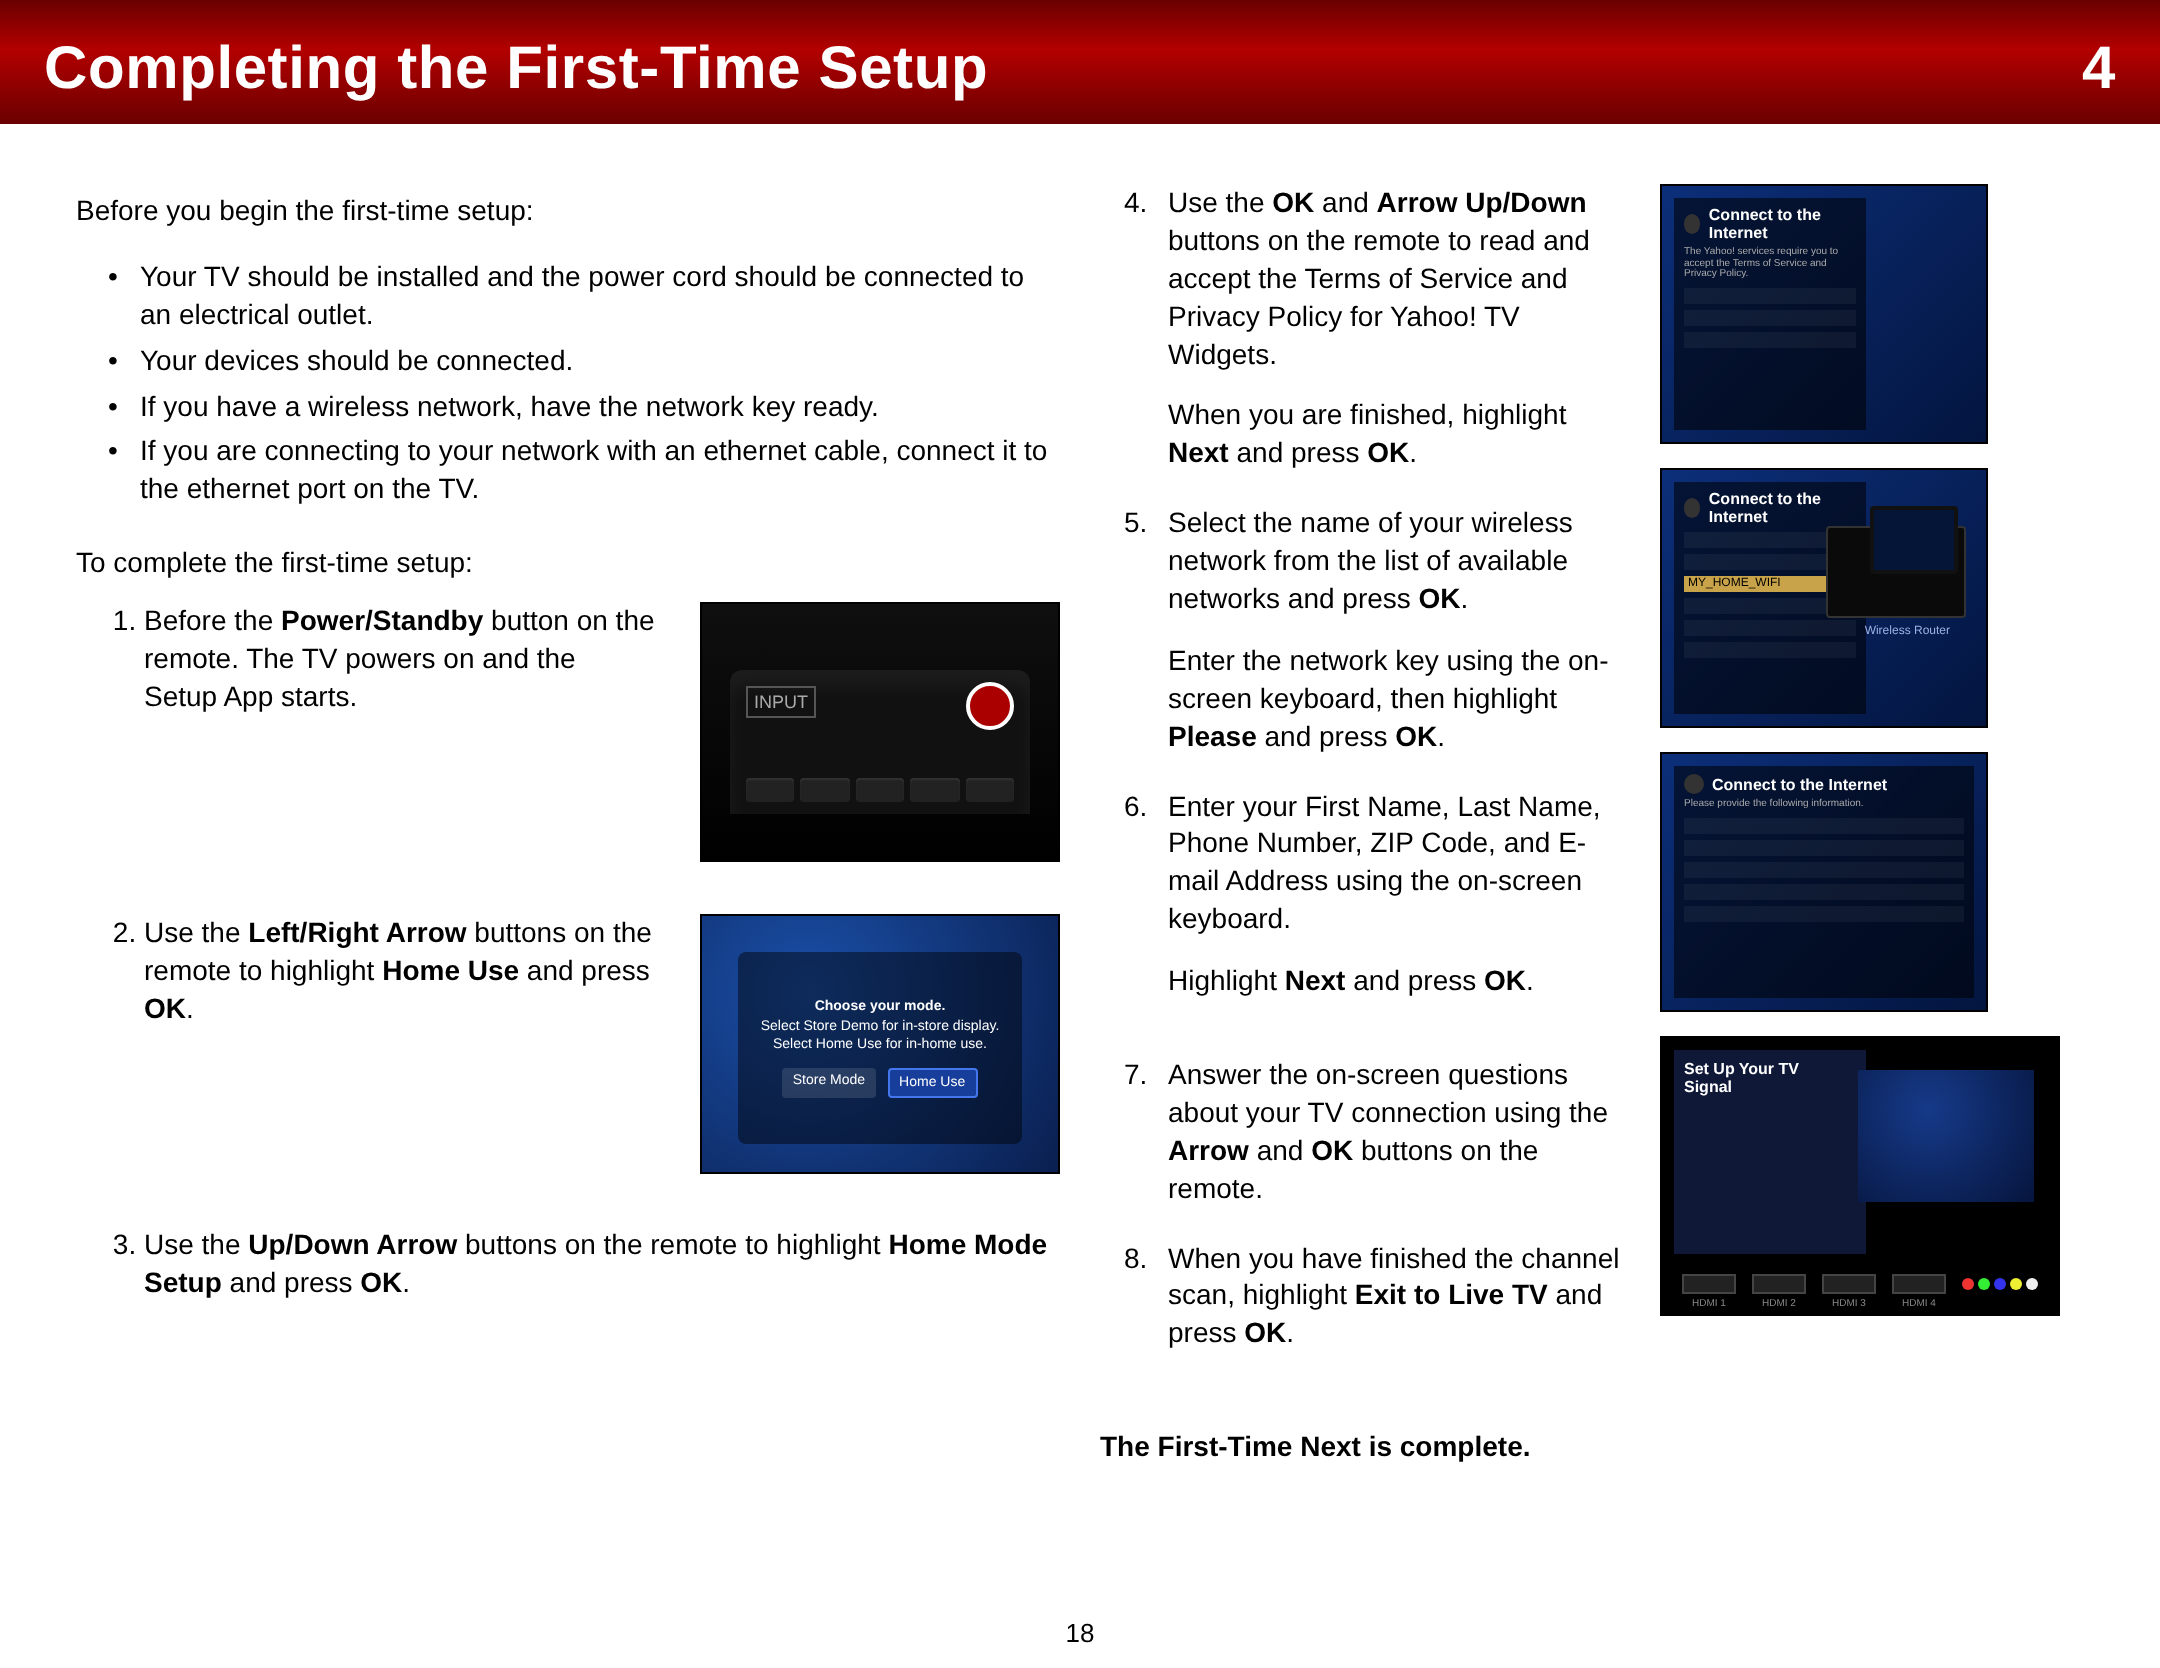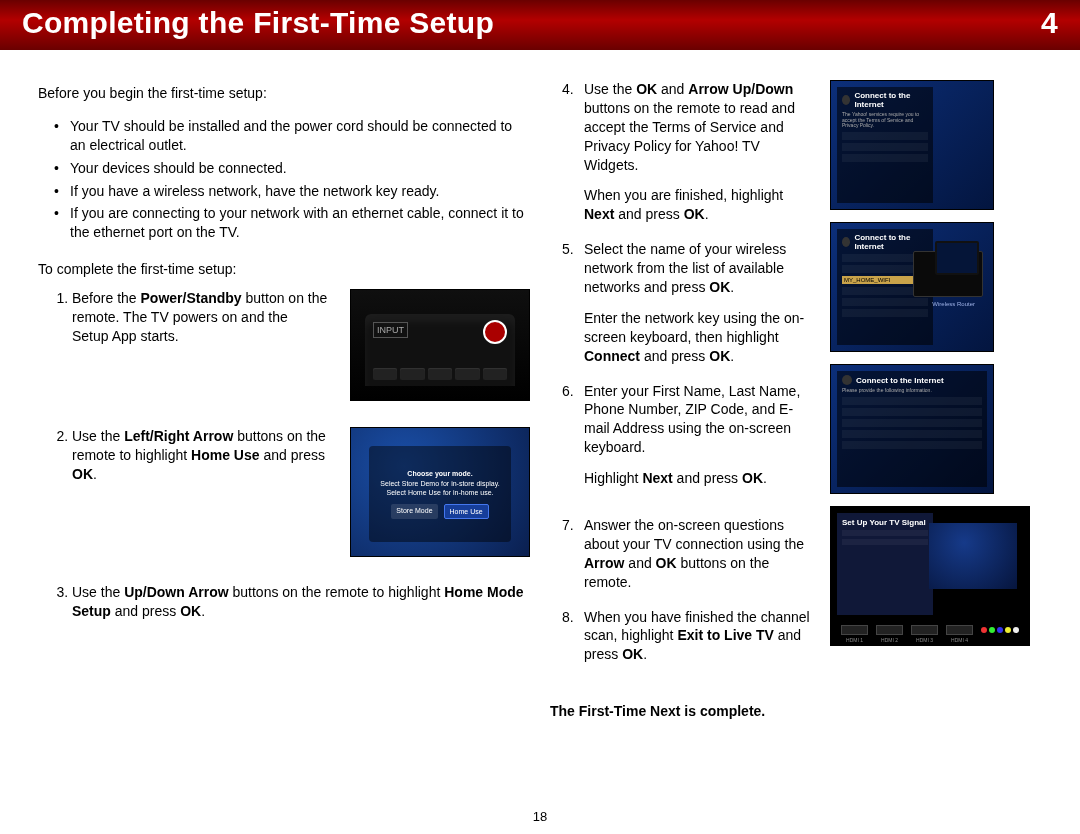--- a/index.html
+++ b/index.html
@@ -11,21 +11,21 @@
     color: #000;
     background: #fff;
     position: relative;
   }
   .header {
     background: linear-gradient(to bottom, #6a0000 0%, #b30000 40%, #6a0000 100%);
     color: #fff;
     display: flex;
     justify-content: space-between;
     align-items: center;
-    padding: 6px 22px 10px 22px;
+    padding: 18px 22px 10px 22px;
     font-size: 30px;
     font-weight: bold;
     letter-spacing: 0.3px;
   }
   .content {
     display: flex;
     gap: 20px;
     padding: 30px 38px 10px 38px;
   }
   .col {
@@ -67,21 +67,21 @@
   .step-text { flex: 1 1 auto; padding-right: 6px; }
   b { font-weight: bold; }
   .thumb {
     flex: 0 0 auto;
     background: #000;
     border: 1px solid #000;
     position: relative;
     overflow: hidden;
   }
   .thumb.remote {
-    width: 180px; height: 112px;
+    width: 180px; height: 130px;
     background: linear-gradient(#0f0f0f,#000);
     display:flex; align-items:center; justify-content:center;
   }
   .remote-top {
     width: 150px; height: 72px; background:#111; border-radius:6px 6px 0 0;
     margin-top: 10px;
     box-shadow: inset 0 8px 10px rgba(255,255,255,0.05);
     position:relative;
   }
   .remote-top .pwr {
@@ -160,21 +160,21 @@
   .sidepanel .lbl { position:absolute; color:#9db0e4; font-size:6px; }
   .thumb.portsbar {
     width:200px; height:140px; background:#000;
   }
   .portsbar .tvwin {
     position:absolute; right:12px; top:16px; width:88px; height:66px;
     background: radial-gradient(circle at 40% 30%,#163a89,#06153d);
   }
   .portsbar .sp2 {
     position:absolute; left:6px; top:6px; bottom:30px; width:96px;
-    background:rgba(20,30,70,0.8); display:flex; flex-direction:column; gap:3px; padding:5px;
+    background:rgba(20,30,70,0.8); display:flex; gap:3px; padding:5px;
   }
   .portsbar .sp2 .title { color:#fff; font-size:8px; font-weight:bold; }
   .portsbar .ports {
     position:absolute; left:10px; right:10px; bottom:6px; height:18px;
     display:flex; gap:8px; align-items:center;
   }
   .portsbar .ports span {
     flex:1; height:10px; background:#222; border:1px solid #444; position:relative;
   }
   .portsbar .ports span::after {
@@ -273,21 +273,21 @@
   </div>
 
   <div class="col" style="flex:0 0 260px;">
     <ol class="startmid">
       <li>
         <span>Use the </span><b>OK</b><span> and </span><b>Arrow Up/Down</b><span> buttons on the remote to read and accept the Terms of Service and Privacy Policy for Yahoo! TV Widgets.</span>
         <p style="margin-top:12px;"><span>When you are finished, highlight </span><b>Next</b><span> and press </span><b>OK</b><span>.</span></p>
       </li>
       <li>
         <span>Select the name of your wireless network from the list of available networks and press </span><b>OK</b><span>.</span>
-        <p style="margin-top:12px;"><span>Enter the network key using the on-screen keyboard, then highlight </span><b>Connect</b><span> and press </span><b>OK</b><span>.</span></p>
+        <p style="margin-top:12px;"><span>Enter the network key using the on-screen keyboard, then highlight </span><b>Please</b><span> and press </span><b>OK</b><span>.</span></p>
       </li>
       <li>
         <span>Enter your First Name, Last Name, Phone Number, ZIP Code, and E-mail Address using the on-screen keyboard.</span>
         <p style="margin-top:12px;"><span>Highlight </span><b>Next</b><span> and press </span><b>OK</b><span>.</span></p>
       </li>
       <li style="margin-top:28px;">
         <span>Answer the on-screen questions about your TV connection using the </span><b>Arrow</b><span> and </span><b>OK</b><span> buttons on the remote.</span>
       </li>
       <li>
         <span>When you have finished the channel scan, highlight </span><b>Exit to Live TV</b><span> and press </span><b>OK</b><span>.</span>

